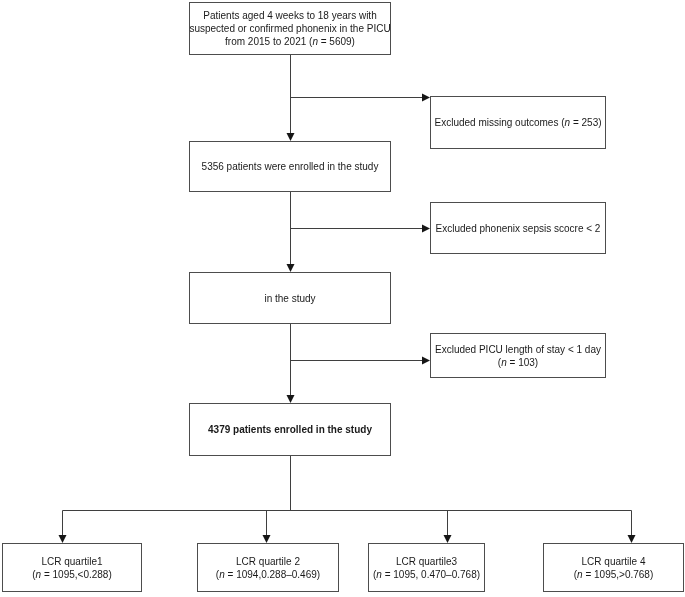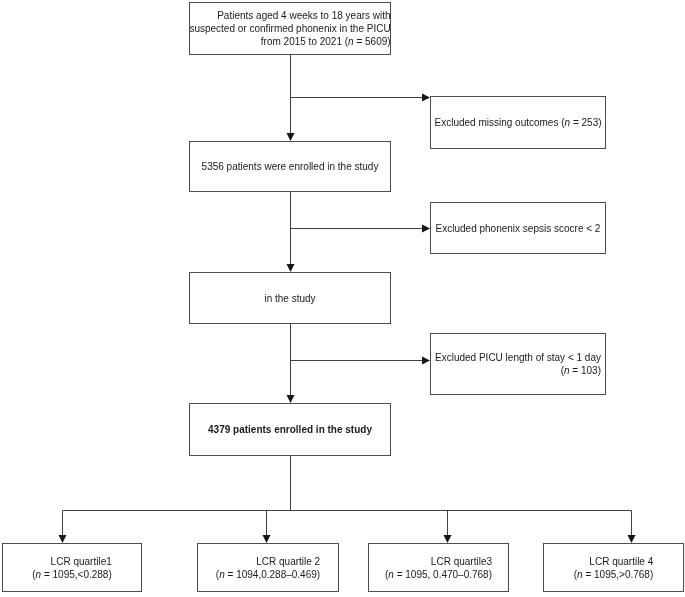--- a/index.html
+++ b/index.html
@@ -17,21 +17,21 @@
     width: 685px; height: 597px;
   }
   .box {
     position: absolute;
     box-sizing: border-box;
     border: 1px solid #4d4d4d;
     background: #ffffff;
     display: flex;
     align-items: center;
     justify-content: center;
-    text-align: right;
+    text-align: center;
     color: #1a1a1a;
     font-size: 10px;
     line-height: 13px;
     padding: 17px 4px;
   }
   .box .line { white-space: nowrap; }
   .it { font-style: italic; }
 </style>
 </head>
 <body>
@@ -88,21 +88,21 @@
       <div class="box" style="left: 430px; top: 202px; width: 176px; height: 52px;">
         <div>
           <div class="line"><span>Excluded phonenix sepsis scocre &lt; 2</span></div>
         </div>
       </div>
       <div class="box" style="left: 189px; top: 272px; width: 202px; height: 52px;">
         <div>
           <div class="line"><span>in the study</span></div>
         </div>
       </div>
-      <div class="box" style="left: 430px; top: 333px; width: 176px; height: 62px;">
+      <div class="box" style="left: 430px; top: 333px; width: 176px; height: 45px;">
         <div>
           <div class="line"><span>Excluded PICU length of stay &lt; 1 day</span></div>
           <div class="line"><span>(</span><span class="it">n</span><span> = 103)</span></div>
         </div>
       </div>
       <div class="box" style="left: 189px; top: 403px; width: 202px; height: 53px; font-weight: bold;">
         <div>
           <div class="line"><span>4379 patients enrolled in the study</span></div>
         </div>
       </div>
@@ -111,21 +111,21 @@
           <div class="line"><span>LCR quartile1</span></div>
           <div class="line"><span>(</span><span class="it">n</span><span> = 1095,&lt;0.288)</span></div>
         </div>
       </div>
       <div class="box" style="left: 197px; top: 543px; width: 142px; height: 49px;">
         <div>
           <div class="line"><span>LCR quartile 2</span></div>
           <div class="line"><span>(</span><span class="it">n</span><span> = 1094,0.288–0.469)</span></div>
         </div>
       </div>
-      <div class="box" style="left: 368px; top: 543px; width: 141px; height: 49px;">
+      <div class="box" style="left: 368px; top: 543px; width: 117px; height: 49px;">
         <div>
           <div class="line"><span>LCR quartile3</span></div>
           <div class="line"><span>(</span><span class="it">n</span><span> = 1095, 0.470–0.768)</span></div>
         </div>
       </div>
       <div class="box" style="left: 543px; top: 543px; width: 141px; height: 49px;">
         <div>
           <div class="line"><span>LCR quartile 4</span></div>
           <div class="line"><span>(</span><span class="it">n</span><span> = 1095,&gt;0.768)</span></div>
         </div>

